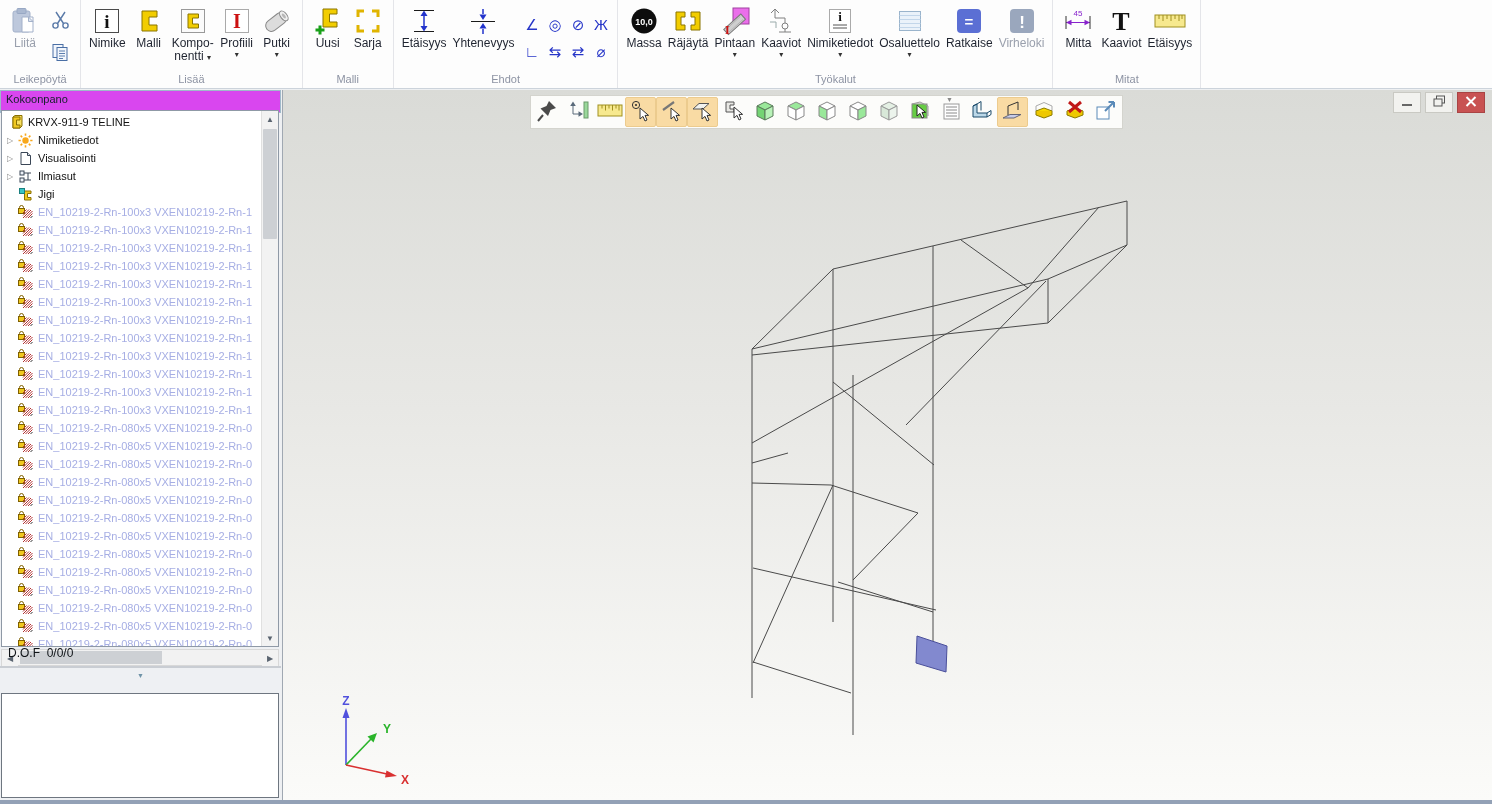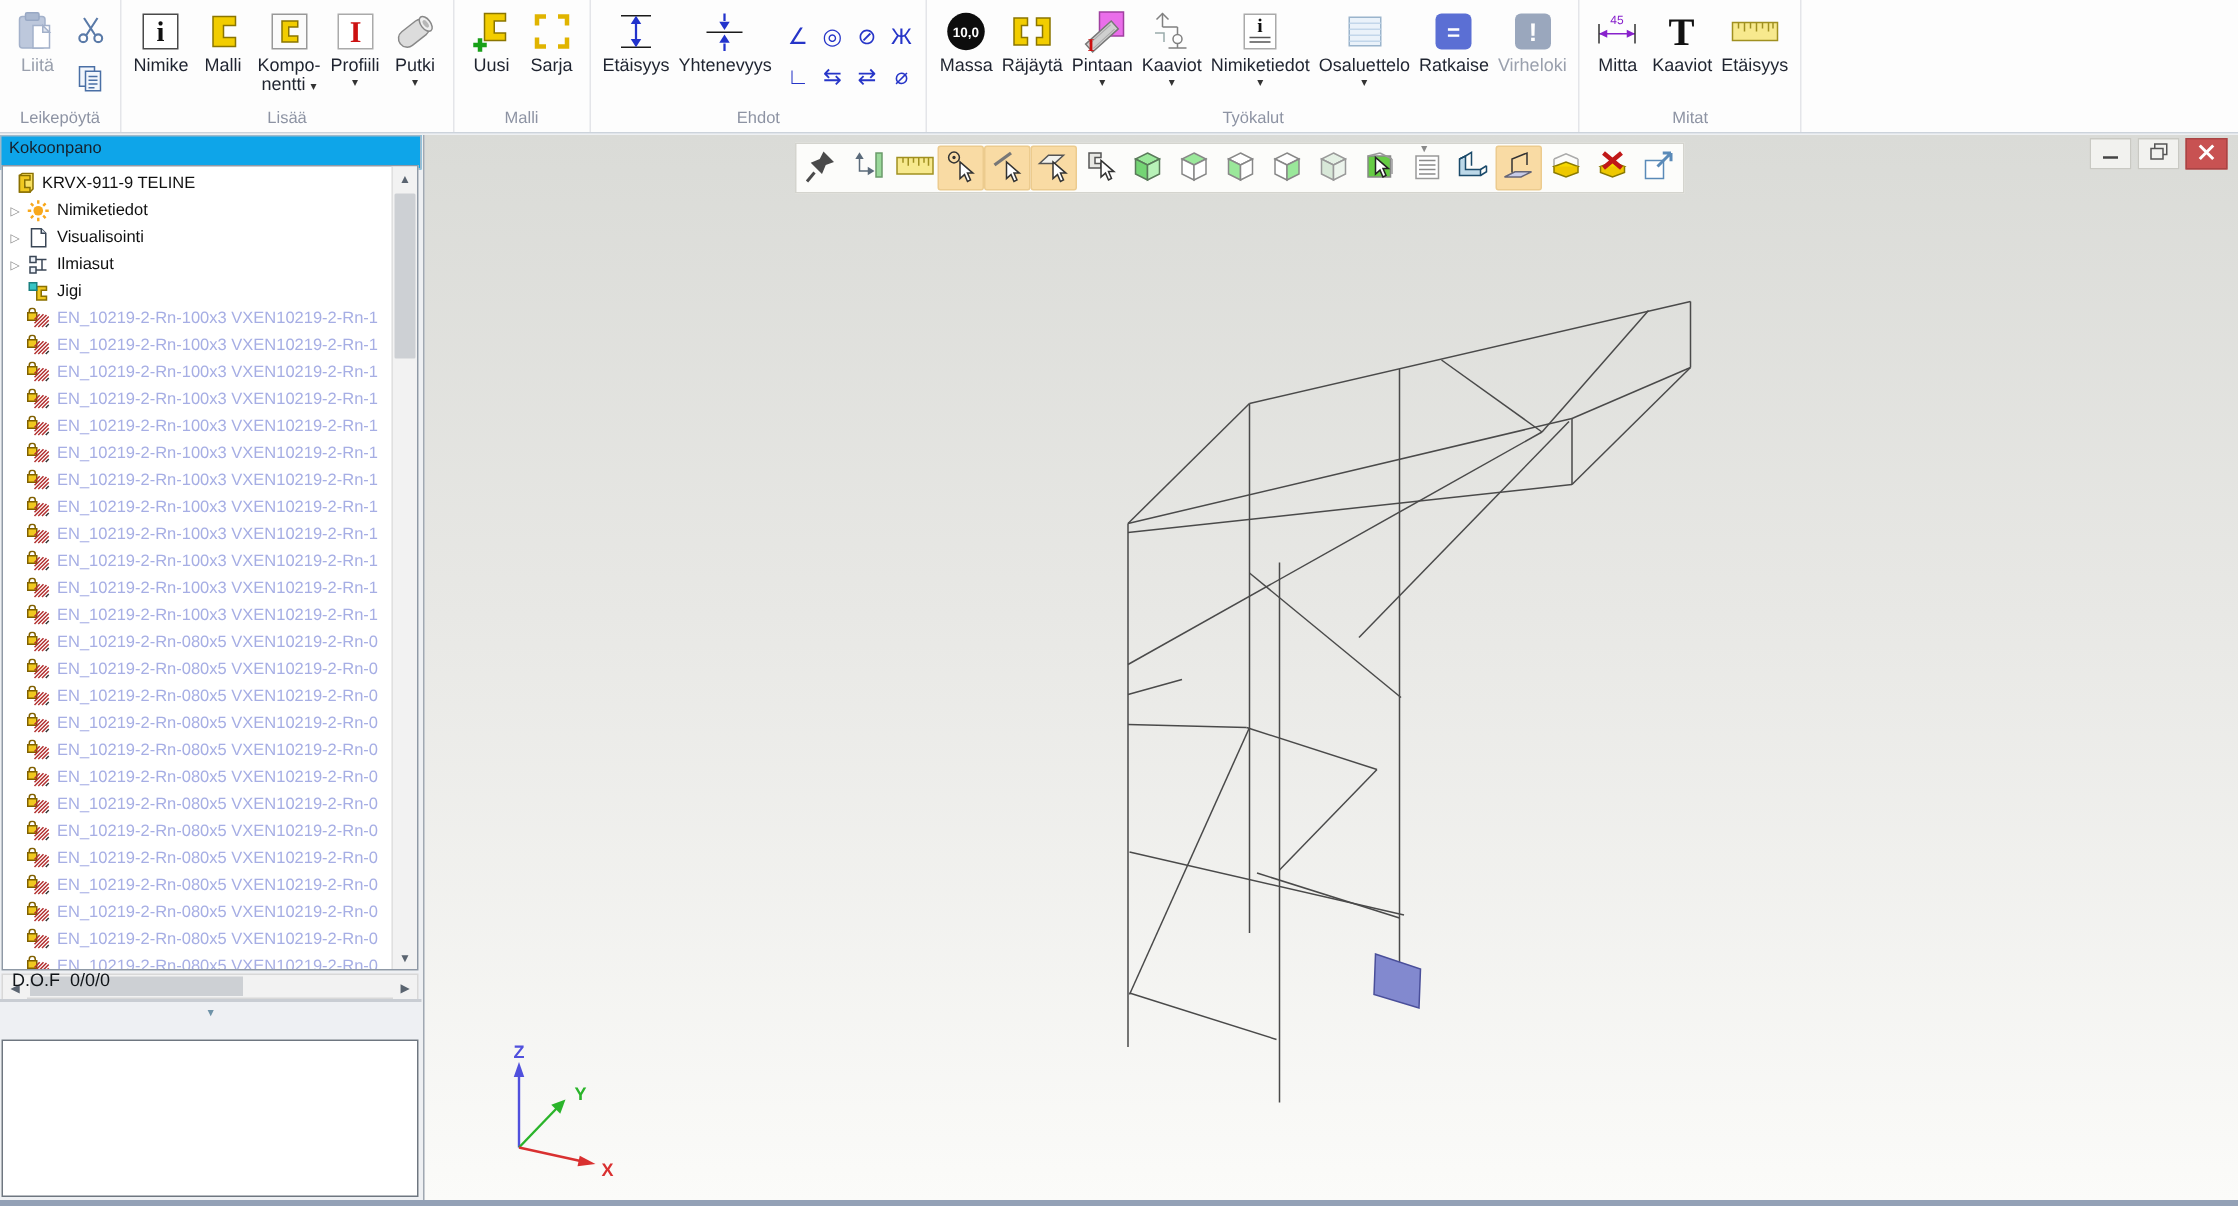--- a/index.html
+++ b/index.html
@@ -16,21 +16,21 @@
 .rbtn .rtx{font-size:12px;color:#1f2430;line-height:13px;white-space:nowrap}
 .rbtn.dis .rtx{color:#9aa0ad}
 .rcaret{font-size:8px;color:#333;line-height:9px;height:9px}
 .rcol{display:flex;flex-direction:column;justify-content:space-around;padding:3px 2px}
 .rsmall{width:26px;height:24px;display:flex;align-items:center;justify-content:center;background:none;border:none;cursor:pointer}
 .rminigrid{display:grid;grid-template-columns:repeat(4,23px);grid-auto-rows:27px;align-content:center;margin-left:3px}
 .rmini{display:flex;align-items:center;justify-content:center;font-size:15px;color:#2635c8;cursor:pointer;line-height:1}
 
 
 #sidebar{position:absolute;left:0;top:90px;width:281px;height:710px;background:#eef0f3}
-#sbheader{height:23px;background:#0ea5e9;border:1px solid #9fb9ca;font-size:11px;color:#15202b;padding:2px 5px}
+#sbheader{height:23px;background:#d946ef;border:1px solid #9fb9ca;font-size:11px;color:#15202b;padding:2px 5px}
 #tree{position:absolute;left:1px;top:20px;width:278px;height:537px;background:#fff;border:1px solid #8f99a6;overflow:hidden}
 #treerows{position:absolute;left:0;top:2px;right:17px;bottom:0;overflow:hidden}
 .trow{height:18px;display:flex;align-items:center;font-size:11px;white-space:nowrap;cursor:default}
 .texp{width:11px;margin-left:5px;font-size:8px;color:#8a8a8a;flex:0 0 11px}
 .tico{width:16px;height:15px;margin-right:4px;flex:0 0 16px}
 .tlabel{color:#111}
 .tlabel.part{color:#a6aee4}
 .vsb{position:absolute;right:0;top:0;width:17px;height:100%;background:#f2f2f2;border-left:1px solid #e0e0e0}
 .sbtn{position:absolute;left:0;width:16px;height:16px;display:flex;align-items:center;justify-content:center;font-size:8px;color:#5a6470;background:#f2f2f2;cursor:pointer}
 .vthumb{position:absolute;left:1px;width:14px;background:#cdd0d4;border-radius:1px;cursor:pointer}

